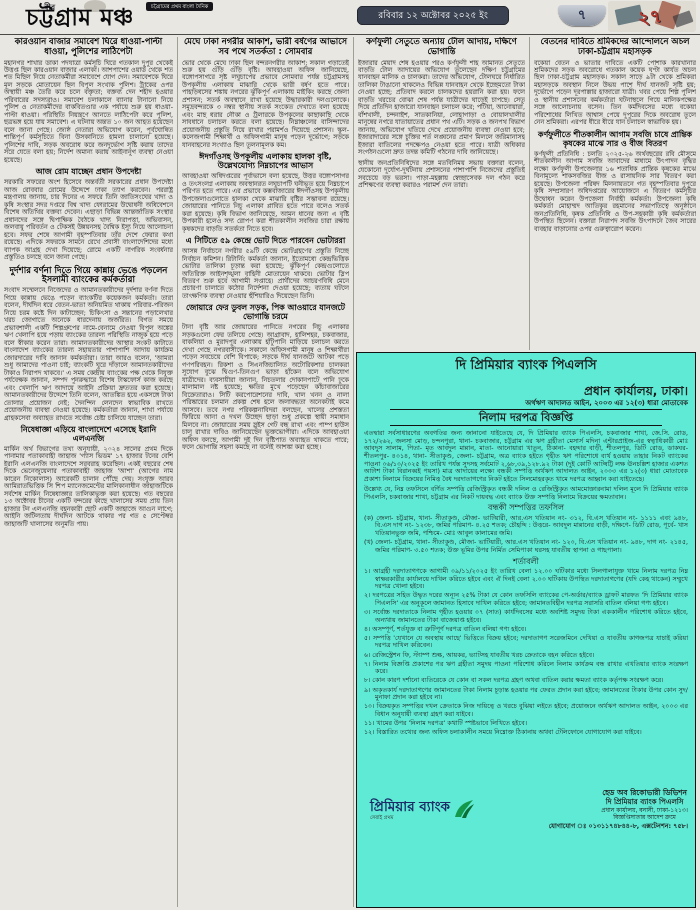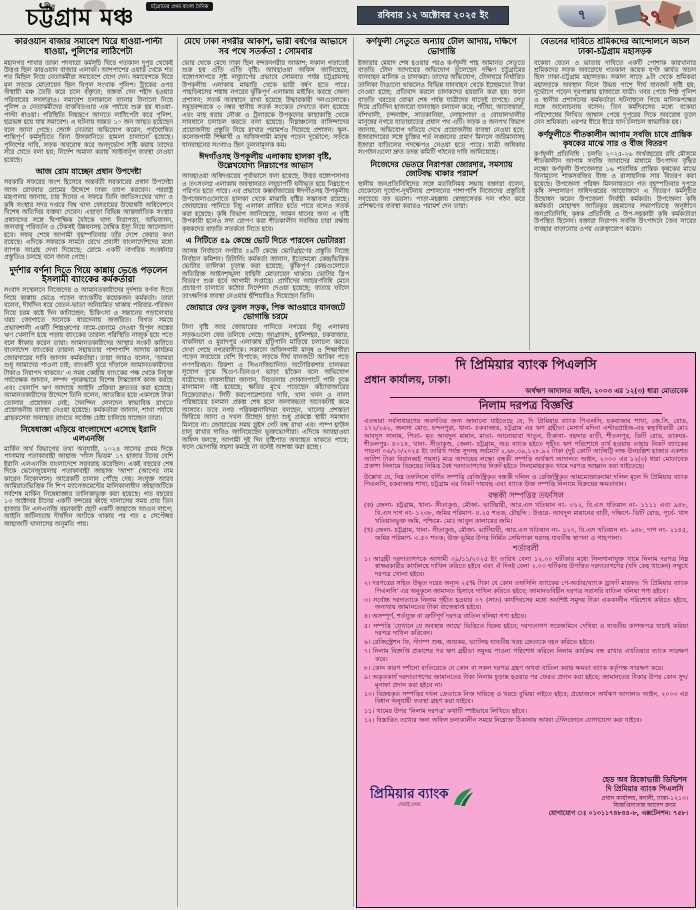--- a/index.html
+++ b/index.html
@@ -10,22 +10,22 @@
   .mast-left{position:absolute;left:26px;top:0;height:34px;}
   .mast-pre{position:absolute;left:18px;top:1px;font-size:8px;font-weight:bold;color:#15151a;
             text-shadow:0 0 1px #fff;}
   .mast-emblem{position:absolute;left:58px;top:0;width:22px;height:12px;background:#b9b6ae;
             border-radius:50% 50% 40% 40%;opacity:.8;}
   .mast-title{position:absolute;left:0;top:6px;font-size:23px;font-weight:bold;color:#0a0a0c;
             letter-spacing:.5px;line-height:1;white-space:nowrap;}
   .mast-tagline{position:absolute;left:120px;top:2px;background:#16161a;color:#f4f4f2;
             font-size:5px;line-height:7px;padding:1px 5px;border-radius:2px;white-space:nowrap;}
   .date-pill{position:absolute;left:357px;top:6px;width:150px;height:17px;background:#3a4150;
-            border:1px solid #23262e;color:#fff;font-size:9px;font-weight:bold;text-align:center;
-            line-height:16px;border-radius:0;}
+            border:1px solid #23262e;color:#fff;font-size:9px;font-weight:normal;text-align:center;
+            line-height:16px;border-radius:5px;}
   .page-shield{position:absolute;left:558px;top:5px;width:48px;height:21px;
             background:linear-gradient(#ccd1d8,#8d95a3);border-radius:5px 5px 22px 22px;
             text-align:center;font-size:13px;font-weight:bold;color:#1c2947;line-height:20px;
             box-shadow:0 1px 1px rgba(0,0,0,.45);}
   .anniv{position:absolute;right:4px;top:1px;width:88px;height:31px;background:#dfdcd4;
             border-radius:3px;overflow:hidden;}
   .anniv .shard{position:absolute;border-radius:1px;}
   .anniv .s1{left:8px;top:6px;width:26px;height:16px;background:#44606b;transform:rotate(-12deg);opacity:.75;}
   .anniv .s2{left:50px;top:2px;width:20px;height:24px;background:#9a4632;transform:rotate(18deg);opacity:.7;}
   .anniv .s3{left:66px;top:12px;width:18px;height:12px;background:#2e2e34;transform:rotate(-20deg);opacity:.6;}
@@ -34,35 +34,35 @@
   
   .vrule{position:absolute;width:1px;background:#a09e96;}
   .col{position:absolute;top:37px;font-size:6.4px;line-height:1.17;text-align:justify;overflow:hidden;}
   .col p{margin:0 0 3px 0;}
   .headline{font-weight:bold;font-size:8.4px;line-height:1.16;text-align:center;margin:0 0 3px 0;color:#000;
             text-align-last:center;}
   .subhead{font-weight:bold;font-size:7.8px;line-height:1.15;text-align:center;text-align-last:center;
             margin:4px 0 2px 0;color:#000;}
   .subhead.big{font-size:8.6px;}
   
-  .notice{position:absolute;left:356px;top:352px;width:340px;height:556px;background:#f9a8d4;
+  .notice{position:absolute;left:356px;top:352px;width:340px;height:556px;background:#5eead4;
           border:1.6px solid #121212;box-sizing:border-box;padding:3px 7px;overflow:hidden;
           font-size:6.3px;line-height:1.2;text-align:justify;}
   .n-bank{text-align:center;font-weight:bold;font-size:13px;margin-top:1px;}
-  .n-office{text-align:left;font-weight:bold;font-size:10px;margin-top:1px;}
+  .n-office{text-align:right;font-weight:bold;font-size:12px;margin-top:11px;}
   .n-law{text-align:right;font-weight:bold;font-size:6.8px;margin:1px 0 2px 0;}
   .n-title{text-align:center;font-weight:bold;font-size:11px;border-top:1.3px solid #121212;
            border-bottom:1.3px solid #121212;margin:2px 26px 3px 26px;padding:1px 0;}
   .n-p{margin:0 0 3px 0;}
   .n-sec{text-align:center;font-weight:normal;font-size:8px;margin:3px 0 1px 0;}
   .n-item{margin:0 0 2px 0;padding-left:11px;text-indent:-11px;}
   .n-term{margin:0 0 1.6px 0;padding-left:11px;text-indent:-11px;}
   .n-footer{display:flex;justify-content:space-between;align-items:flex-end;margin-top:5px;}
   .pb-logo{display:flex;align-items:center;gap:3px;padding-left:6px;}
-  .pb-text-wrap{text-align:center;font-family:Liberation Serif, serif;}
+  .pb-text-wrap{}
   .pb-text{font-weight:bold;font-size:13.5px;color:#1b2a66;line-height:1;}
   .pb-tag{font-size:5px;color:#333;margin-top:1px;}
   .sign{text-align:center;margin-top:48px;}
   .sign .b1{font-weight:bold;font-size:7.4px;}
   .sign .b2{font-weight:bold;font-size:7.2px;}
   .sign .s{font-size:6px;}
   .n-contact{text-align:right;font-weight:bold;font-size:6.4px;margin-top:2px;}
 </style>
 </head>
 <body>
@@ -108,21 +108,20 @@
     <p>আবহাওয়া অধিদপ্তরের পূর্বাভাসে বলা হয়েছে, উত্তর বঙ্গোপসাগর ও তৎসংলগ্ন এলাকায় অবস্থানরত লঘুচাপটি ঘনীভূত হয়ে নিম্নচাপে পরিণত হতে পারে। এর প্রভাবে কক্সবাজারের ঈদগাঁওসহ উপকূলীয় উপজেলাগুলোতে হালকা থেকে মাঝারি বৃষ্টির সম্ভাবনা রয়েছে। জোয়ারের পানিতে নিচু এলাকা প্লাবিত হতে পারে বলেও সতর্ক করা হয়েছে। কৃষি বিভাগ জানিয়েছে, আমন ধানের জন্য এ বৃষ্টি উপকারী হলেও সদ্য রোপণ করা শীতকালীন সবজির চারা রক্ষায় কৃষকদের বাড়তি সতর্কতা নিতে হবে।</p>
     <div class="subhead">এ সিটিতে ৫৯ কেন্দ্রে ভোট দিতে পারবেন ভোটাররা</div>
     <p>আসন্ন নির্বাচনে নগরীর ৫৯টি কেন্দ্রে ভোটগ্রহণের প্রস্তুতি নিচ্ছে নির্বাচন কমিশন। রিটার্নিং কর্মকর্তা জানান, ইতোমধ্যে কেন্দ্রভিত্তিক ভোটার তালিকা চূড়ান্ত করা হয়েছে; ঝুঁকিপূর্ণ কেন্দ্রগুলোতে অতিরিক্ত আইনশৃঙ্খলা বাহিনী মোতায়েন থাকবে। ভোটার স্লিপ বিতরণ শুরু হবে আগামী সপ্তাহে। প্রার্থীদের আচরণবিধি মেনে প্রচারণা চালাতে কঠোর নির্দেশনা দেওয়া হয়েছে; ব্যত্যয় ঘটলে তাৎক্ষণিক ব্যবস্থা নেওয়ার হুঁশিয়ারিও দিয়েছেন তিনি।</p>
     <div class="subhead">জোয়ারে ফের ডুবল সড়ক, পিক আওয়ারে যানজটে ভোগান্তি চরমে</div>
     <p>টানা বৃষ্টি আর জোয়ারের পানিতে নগরের নিচু এলাকার সড়কগুলো ফের তলিয়ে গেছে। আগ্রাবাদ, হালিশহর, চকবাজার, বাকলিয়া ও মুরাদপুর এলাকায় হাঁটুপানি মাড়িয়ে চলাচল করতে দেখা গেছে নগরবাসীকে। সকালে অফিসগামী মানুষ ও শিক্ষার্থীরা পড়েন সবচেয়ে বেশি বিপাকে; সড়কে দীর্ঘ যানজটে আটকা পড়ে গণপরিবহন। রিকশা ও সিএনজিচালিত অটোরিকশার চালকরা সুযোগ বুঝে দ্বিগুণ-তিনগুণ ভাড়া হাঁকেন বলে অভিযোগ যাত্রীদের। ব্যবসায়ীরা জানান, নিচতলার দোকানপাটে পানি ঢুকে মালামাল নষ্ট হয়েছে; ক্ষতির মুখে পড়েছেন কাঁচাবাজারের বিক্রেতারাও। সিটি করপোরেশনের দাবি, খাল খনন ও নালা পরিষ্কারের চলমান প্রকল্প শেষ হলে জলাবদ্ধতা অনেকটাই কমে আসবে। তবে নগর পরিকল্পনাবিদরা বলছেন, খালের প্রশস্ততা ফিরিয়ে আনা ও দখল উচ্ছেদ ছাড়া শুধু প্রকল্পে স্থায়ী সমাধান মিলবে না। জোয়ারের সময় স্লুইস গেট বন্ধ রাখা এবং পাম্প হাউস চালু রাখার দাবিও জানিয়েছেন ভুক্তভোগীরা। এদিকে আবহাওয়া অফিস বলছে, আগামী দুই দিন বৃষ্টিপাত অব্যাহত থাকতে পারে; ফলে ভোগান্তি সহসা কমছে না বলেই আশঙ্কা করা হচ্ছে।</p>
   </div>
 
   <div class="col" style="left:358px;width:167px;height:311px;">
     <div class="headline">কর্ণফুলী সেতুতে অন্যায় টোল আদায়, দক্ষিণে ভোগান্তি</div>
     <p>ইজারার মেয়াদ শেষ হওয়ার পরও কর্ণফুলী শাহ আমানত সেতুতে বাড়তি টোল আদায়ের অভিযোগ তুলেছেন দক্ষিণ চট্টগ্রামের যানবাহন মালিক ও চালকরা। তাদের অভিযোগ, টোলঘরে নির্ধারিত তালিকা টাঙানো থাকলেও বিভিন্ন যানবাহন থেকে ইচ্ছেমতো টাকা নেওয়া হচ্ছে; প্রতিবাদ করলে চালকদের হয়রানি করা হয়। ফলে বাড়তি খরচের বোঝা শেষ পর্যন্ত যাত্রীদের ঘাড়েই চাপছে। সেতু দিয়ে প্রতিদিন হাজারো যানবাহন চলাচল করে; পটিয়া, আনোয়ারা, বাঁশখালী, চন্দনাইশ, সাতকানিয়া, লোহাগাড়া ও বোয়ালখালীর মানুষের নগরে যাতায়াতের প্রধান পথ এটি। সড়ক ও জনপথ বিভাগ জানায়, অভিযোগ খতিয়ে দেখে প্রয়োজনীয় ব্যবস্থা নেওয়া হবে; ইজারাদারের সঙ্গে চুক্তির শর্ত লঙ্ঘনের প্রমাণ মিললে জরিমানাসহ ইজারা বাতিলের পদক্ষেপও নেওয়া হতে পারে। যাত্রী অধিকার সংগঠনগুলো দ্রুত তদন্ত কমিটি গঠনের দাবি জানিয়েছে।</p>
-    <div class="subhead">নিজেদের ভেতরে নিরাপত্তা জোরদার, সমস্যায় জোটবদ্ধ থাকার পরামর্শ</div>
     <p>স্থানীয় জনপ্রতিনিধিদের সঙ্গে মতবিনিময় সভায় বক্তারা বলেন, যেকোনো দুর্যোগ-দুর্ঘটনায় প্রশাসনের পাশাপাশি নিজেদের প্রস্তুতিই সবচেয়ে বড় ভরসা। পাড়া-মহল্লায় স্বেচ্ছাসেবক দল গঠন করে প্রশিক্ষণের ব্যবস্থা করারও পরামর্শ দেন তারা।</p>
   </div>
 
   <div class="col" style="left:534px;width:162px;height:311px;">
     <div class="headline">বেতনের দাবিতে শ্রমিকদের আন্দোলনে অচল ঢাকা-চট্টগ্রাম মহাসড়ক</div>
     <p>বকেয়া বেতন ও ভাতার দাবিতে একটি পোশাক কারখানার শ্রমিকদের সড়ক অবরোধে গতকাল কয়েক ঘণ্টা কার্যত অচল ছিল ঢাকা-চট্টগ্রাম মহাসড়ক। সকাল সাড়ে ৯টা থেকে শ্রমিকরা মহাসড়কে অবস্থান নিলে উভয় পাশে দীর্ঘ যানজট সৃষ্টি হয়; দুর্ভোগে পড়েন দূরপাল্লার হাজারো যাত্রী। খবর পেয়ে শিল্প পুলিশ ও স্থানীয় প্রশাসনের কর্মকর্তারা ঘটনাস্থলে গিয়ে মালিকপক্ষের সঙ্গে আলোচনায় বসেন। তিন কর্মদিবসের মধ্যে বকেয়া পরিশোধের লিখিত আশ্বাস পেয়ে দুপুরের দিকে অবরোধ তুলে নেন শ্রমিকরা। এরপর ধীরে ধীরে যান চলাচল স্বাভাবিক হয়।</p>
     <div class="subhead">কর্ণফুলীতে শীতকালীন আগাম সবজি চাষে প্রান্তিক কৃষকের মাঝে সার ও বীজ বিতরণ</div>
     <p>কর্ণফুলী প্রতিনিধি : চলতি ২০২৫-২৬ অর্থবছরের রবি মৌসুমে শীতকালীন আগাম সবজি আবাদের মাধ্যমে উৎপাদন বৃদ্ধির লক্ষ্যে কর্ণফুলী উপজেলার ১৬ শতাধিক প্রান্তিক কৃষকের মাঝে বিনামূল্যে শাকসবজির বীজ ও রাসায়নিক সার বিতরণ করা হয়েছে। উপজেলা পরিষদ মিলনায়তনে গত বৃহস্পতিবার দুপুরে কৃষি সম্প্রসারণ অধিদপ্তরের আয়োজনে এ বিতরণ কর্মসূচির উদ্বোধন করেন উপজেলা নির্বাহী কর্মকর্তা। উপজেলা কৃষি কর্মকর্তা মোহাম্মদ আতিকুর রহমানের সভাপতিত্বে অনুষ্ঠানে জনপ্রতিনিধি, কৃষক প্রতিনিধি ও উপ-সহকারী কৃষি কর্মকর্তারা উপস্থিত ছিলেন। বক্তারা নিরাপদ সবজি উৎপাদনে জৈব সারের ব্যবহার বাড়ানোর ওপর গুরুত্বারোপ করেন।</p>
   </div>
 

